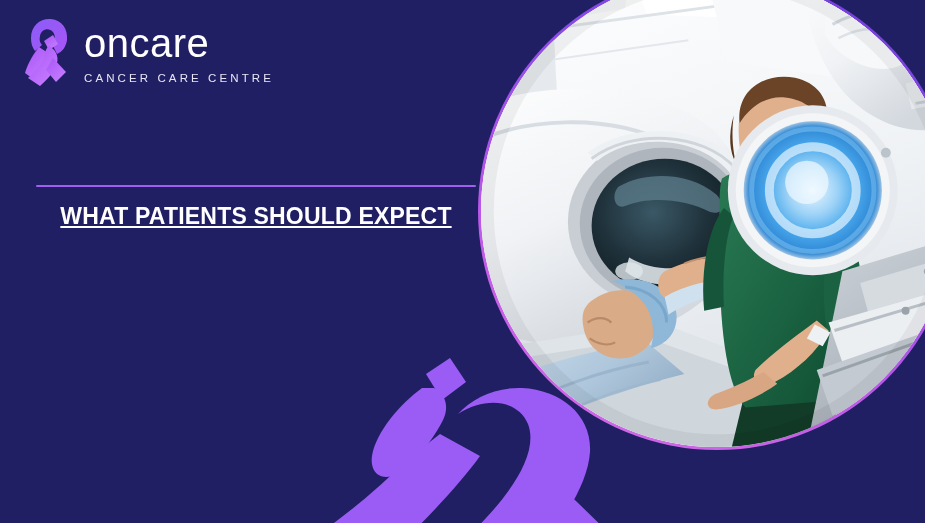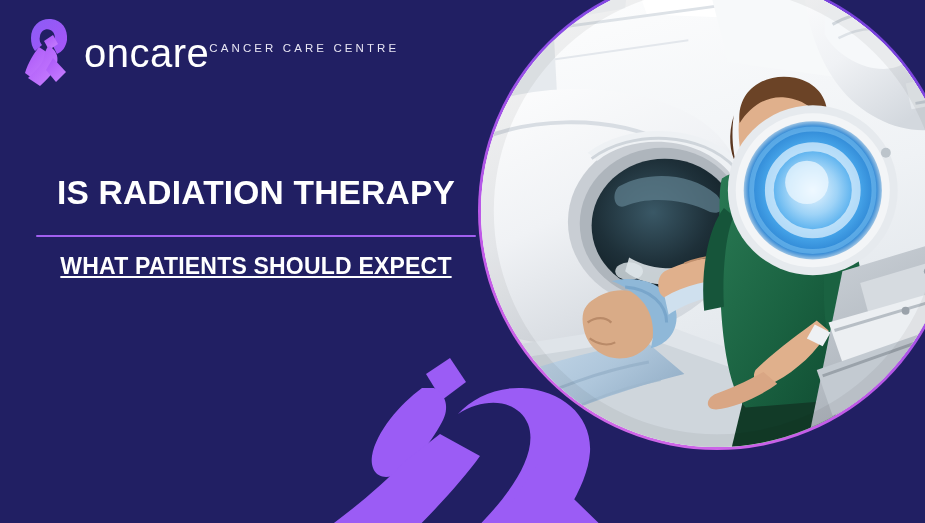--- a/index.html
+++ b/index.html
@@ -54,21 +54,21 @@
   .logo {
     position: absolute;
     left: 22px;
     top: 16px;
     z-index: 5;
     display: flex;
     align-items: center;
     gap: 14px;
   }
   .logo-mark { width: 48px; height: 74px; flex: none; }
-  .logo-text { display: flex; flex-direction: row; }
+  .logo-text { display: flex; flex-direction: column; }
   .logo-word {
     color: #ffffff;
     font-size: 40px;
     line-height: 1;
     font-weight: 400;
     letter-spacing: 0.5px;
   }
   .logo-tag {
     color: #e8e6f4;
     font-size: 11.5px;
@@ -330,18 +330,17 @@
         <path d="M31 42 L 44 56 L 34 66 L 24 54 Z" fill="url(#ribB)"></path>
       </svg>
     </div>
     <div class="logo-text">
       <div class="logo-word">oncare</div>
       <div class="logo-tag">CANCER CARE CENTRE</div>
     </div>
   </div>
 
   <div class="headline-block">
-    <div class="headline">IS RADIATION THERAPY</div>
     <div class="divider"></div>
     <div class="subhead">WHAT PATIENTS SHOULD EXPECT</div>
   </div>
 
 </div>
 
 </body></html>

